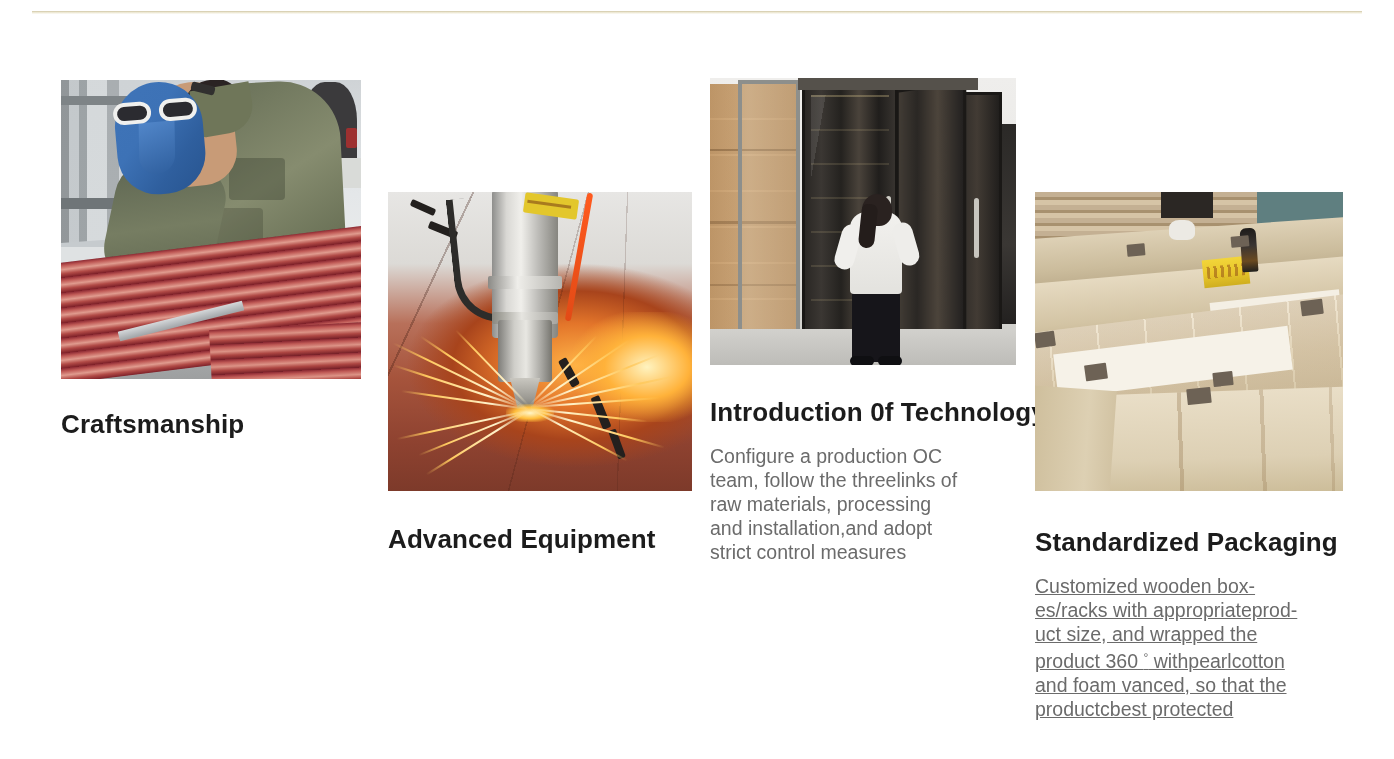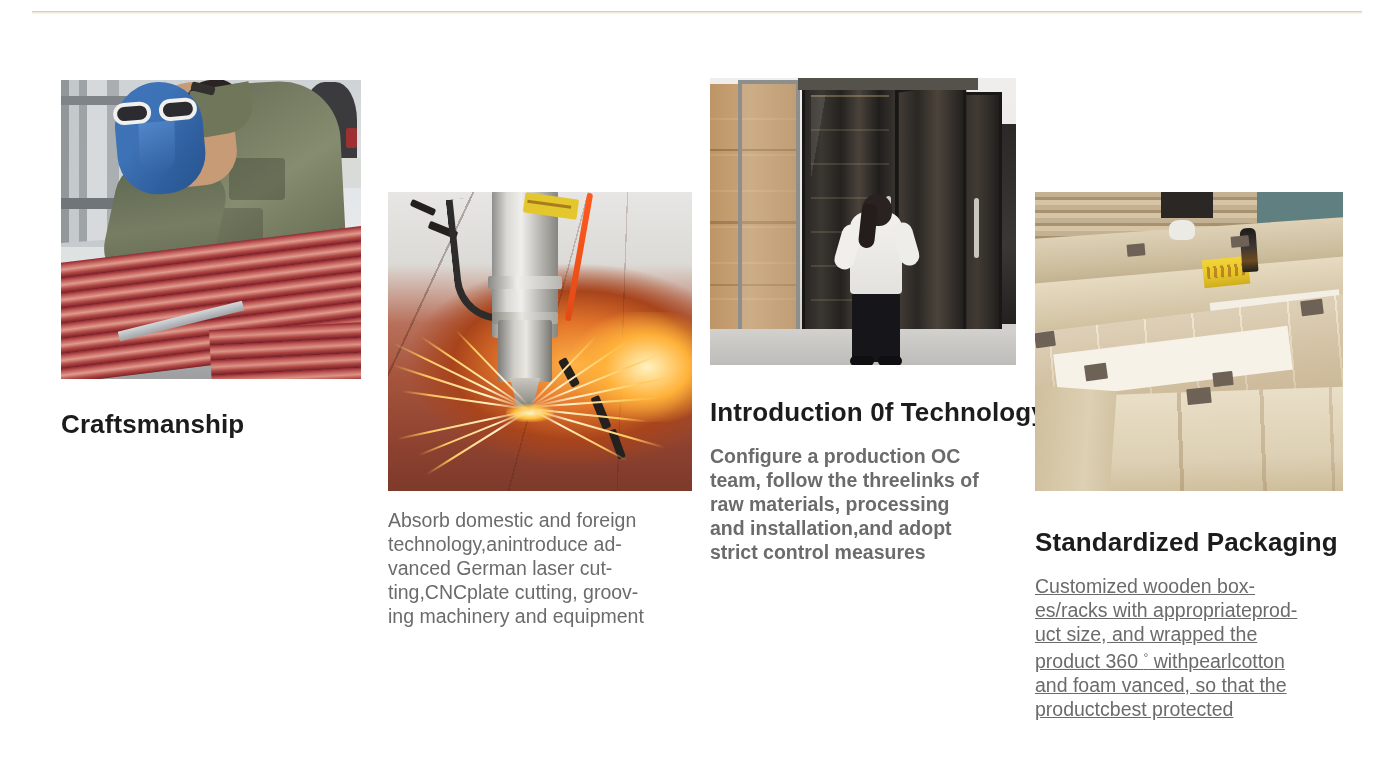--- a/index.html
+++ b/index.html
@@ -66,21 +66,21 @@
   .col-3 .card-title { margin-top: 33px; }
   .col-4 .card-title { margin-top: 37px; }
 
   .card-body {
     margin: 17px 0 0 0;
     font-size: 19.5px;
     line-height: 24px;
     color: #6b6b6b;
     white-space: pre-line;
   }
-  .col-3 .card-body { width: 300px; font-weight: bold; }
+  .col-3 .card-body { width: 300px; }
   .col-4 .card-body { width: 312px; text-decoration: underline; }
 
   .deg { font-size: 12px; vertical-align: 6px; }
 
   
   .p1-bg {
     position: absolute; inset: 0;
     background:
       linear-gradient(to bottom, #cfd3d6 0%, #e4e7e9 38%, #e9ebec 58%, #cfd2d3 70%, #b9bcbd 78%, #9d9fa0 100%);
   }
@@ -561,25 +561,21 @@
         <i style="left:140px; top:216px; width:142px; transform:rotate(198deg);"></i>
         <i style="left:140px; top:216px; width:150px; transform:rotate(206deg);"></i>
         <i style="left:140px; top:216px; width:130px; transform:rotate(214deg);"></i>
         <i style="left:140px; top:218px; width:118px; transform:rotate(158deg);"></i>
         <i style="left:140px; top:218px; width:134px; transform:rotate(168deg);"></i>
         <i style="left:140px; top:218px; width:120px; transform:rotate(148deg);"></i>
         <i style="left:142px; top:212px; width:96px;  transform:rotate(-46deg);"></i>
         <i style="left:140px; top:212px; width:104px; transform:rotate(226deg);"></i>
       </div>
     </div>
-    <p class="card-body">Absorb domestic and foreign
-technology,anintroduce ad-
-vanced German laser cut-
-ting,CNCplate cutting, groov-
-ing machinery and equipment</p>
+    <h2 class="card-title">Advanced Equipment</h2>
   </div>
 
   <div class="col col-3">
     <div class="photo">
       <div class="p3-bg"></div>
       <div class="p3-wood"></div>
       <div class="p3-frame-l"></div>
       <div class="p3-right-panel"></div>
       <div class="p3-door-r"></div>
       <div class="p3-door-open"></div>

